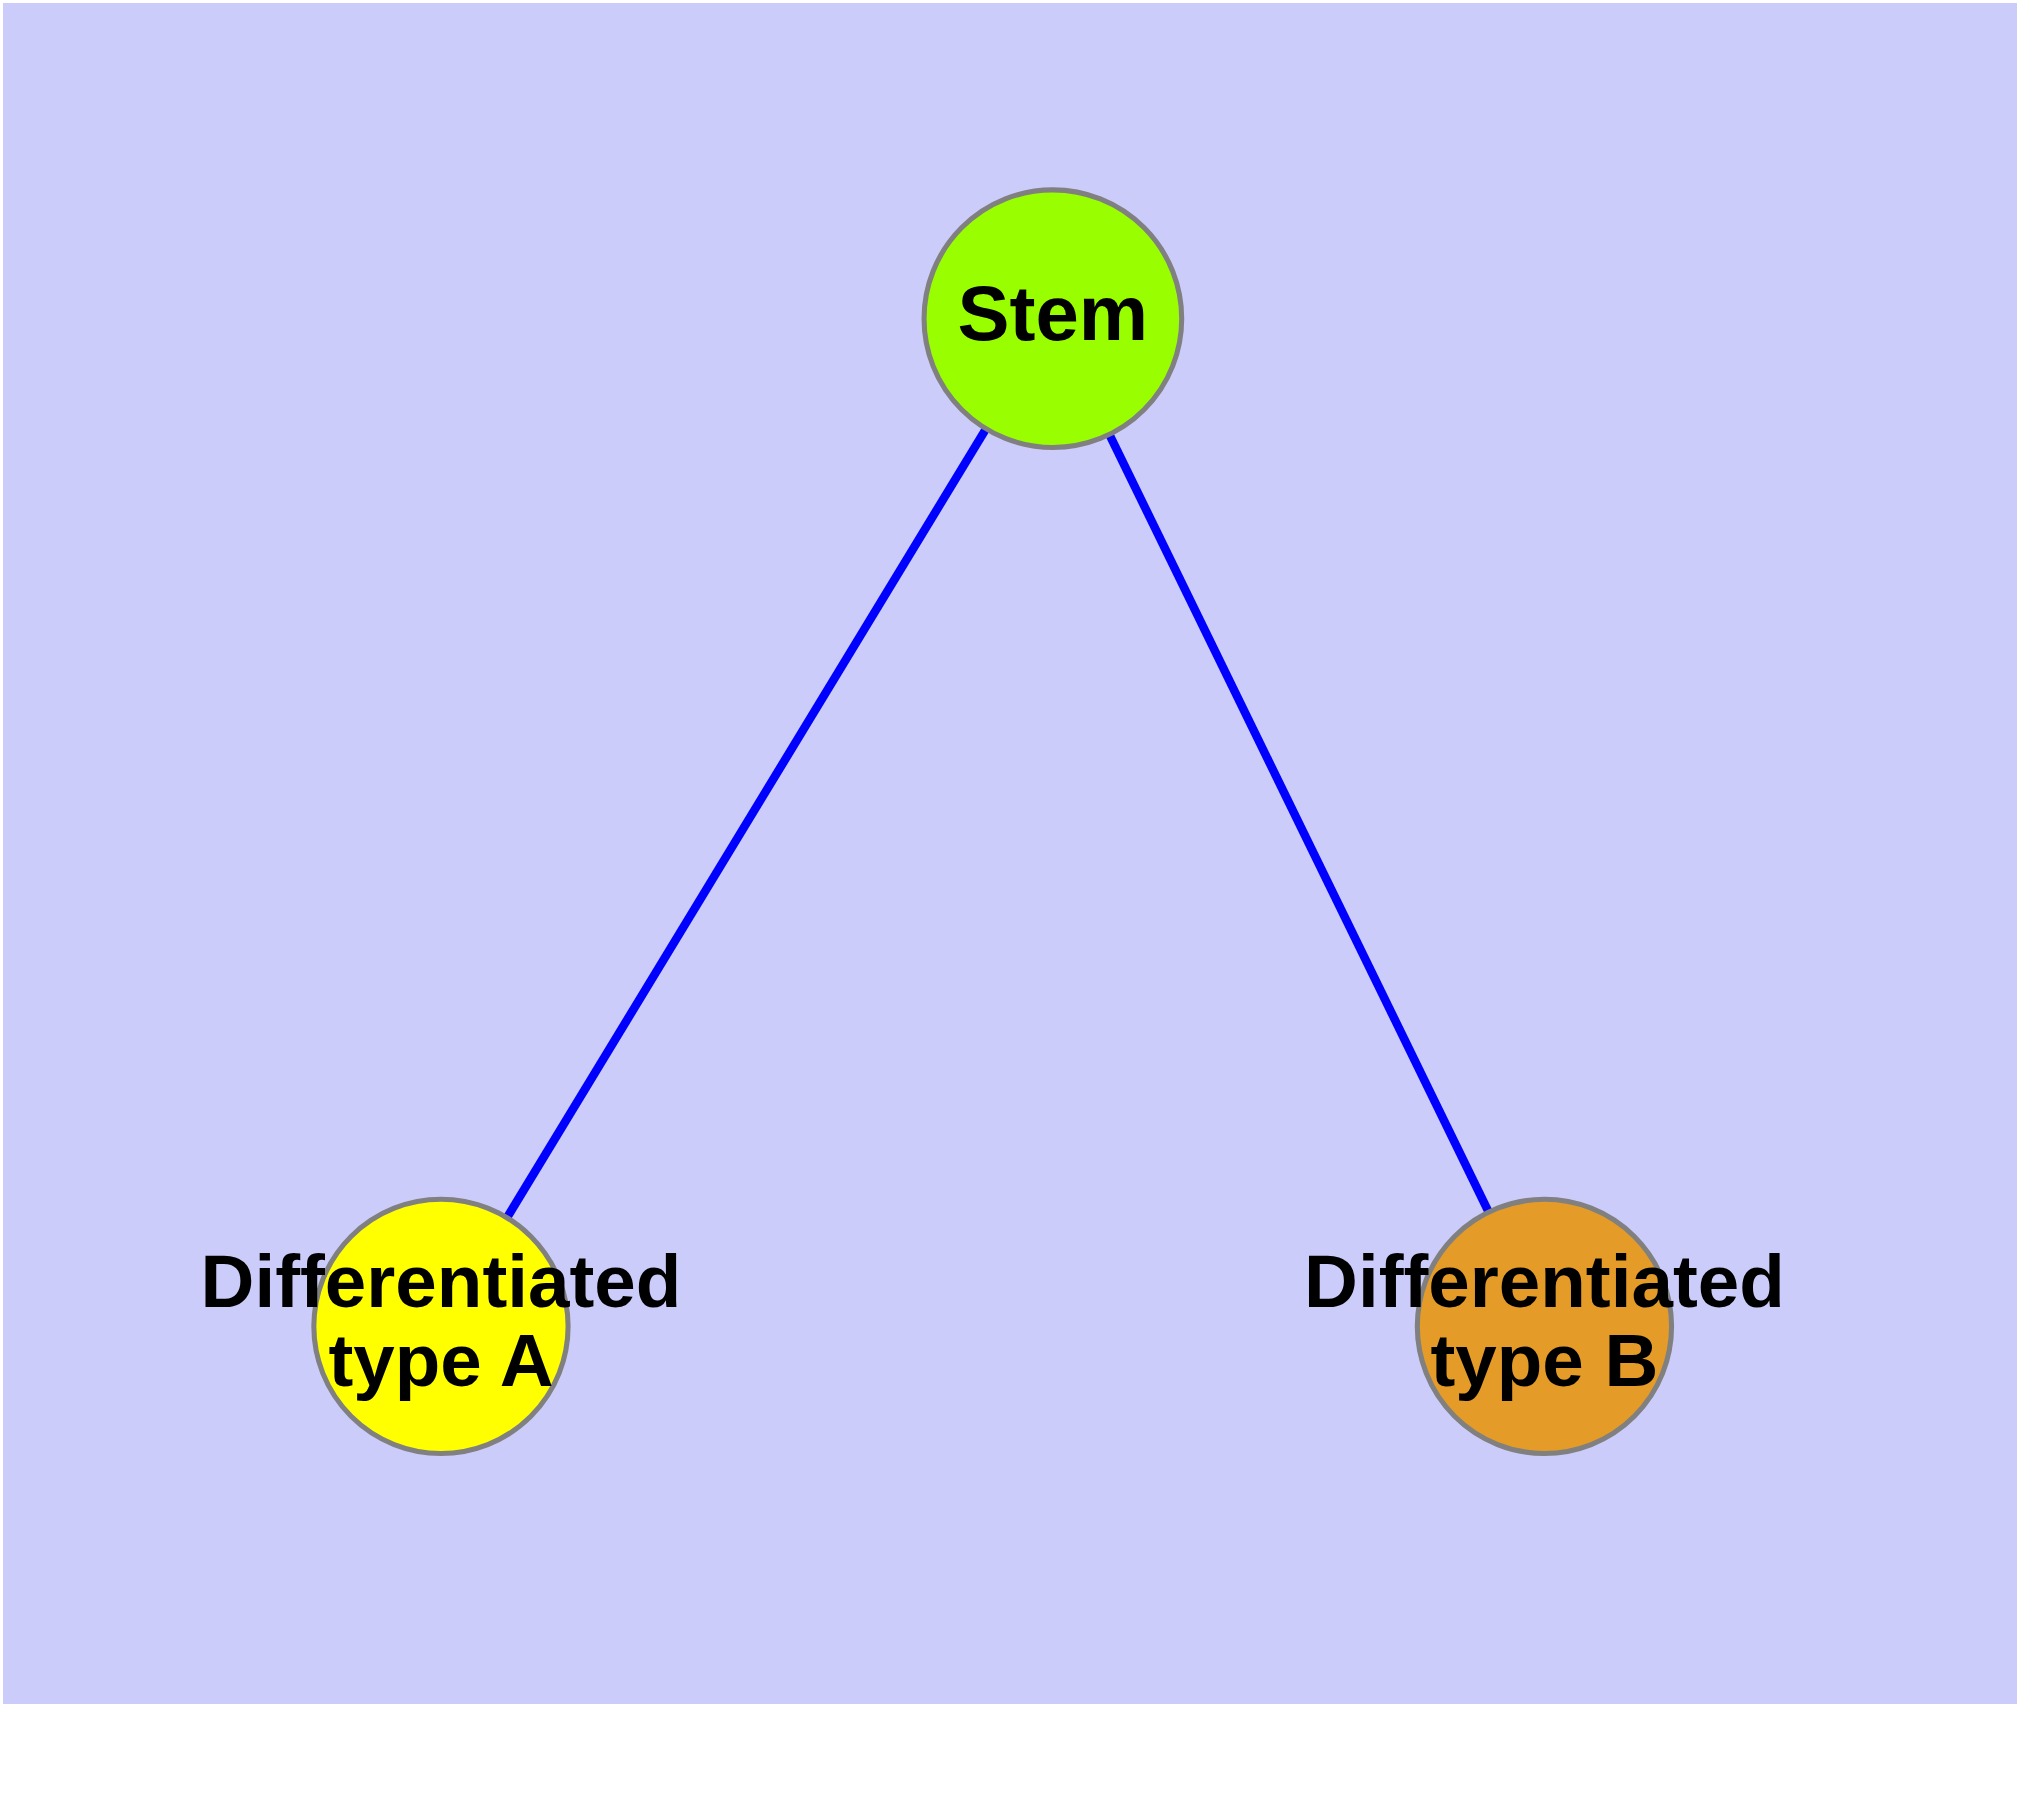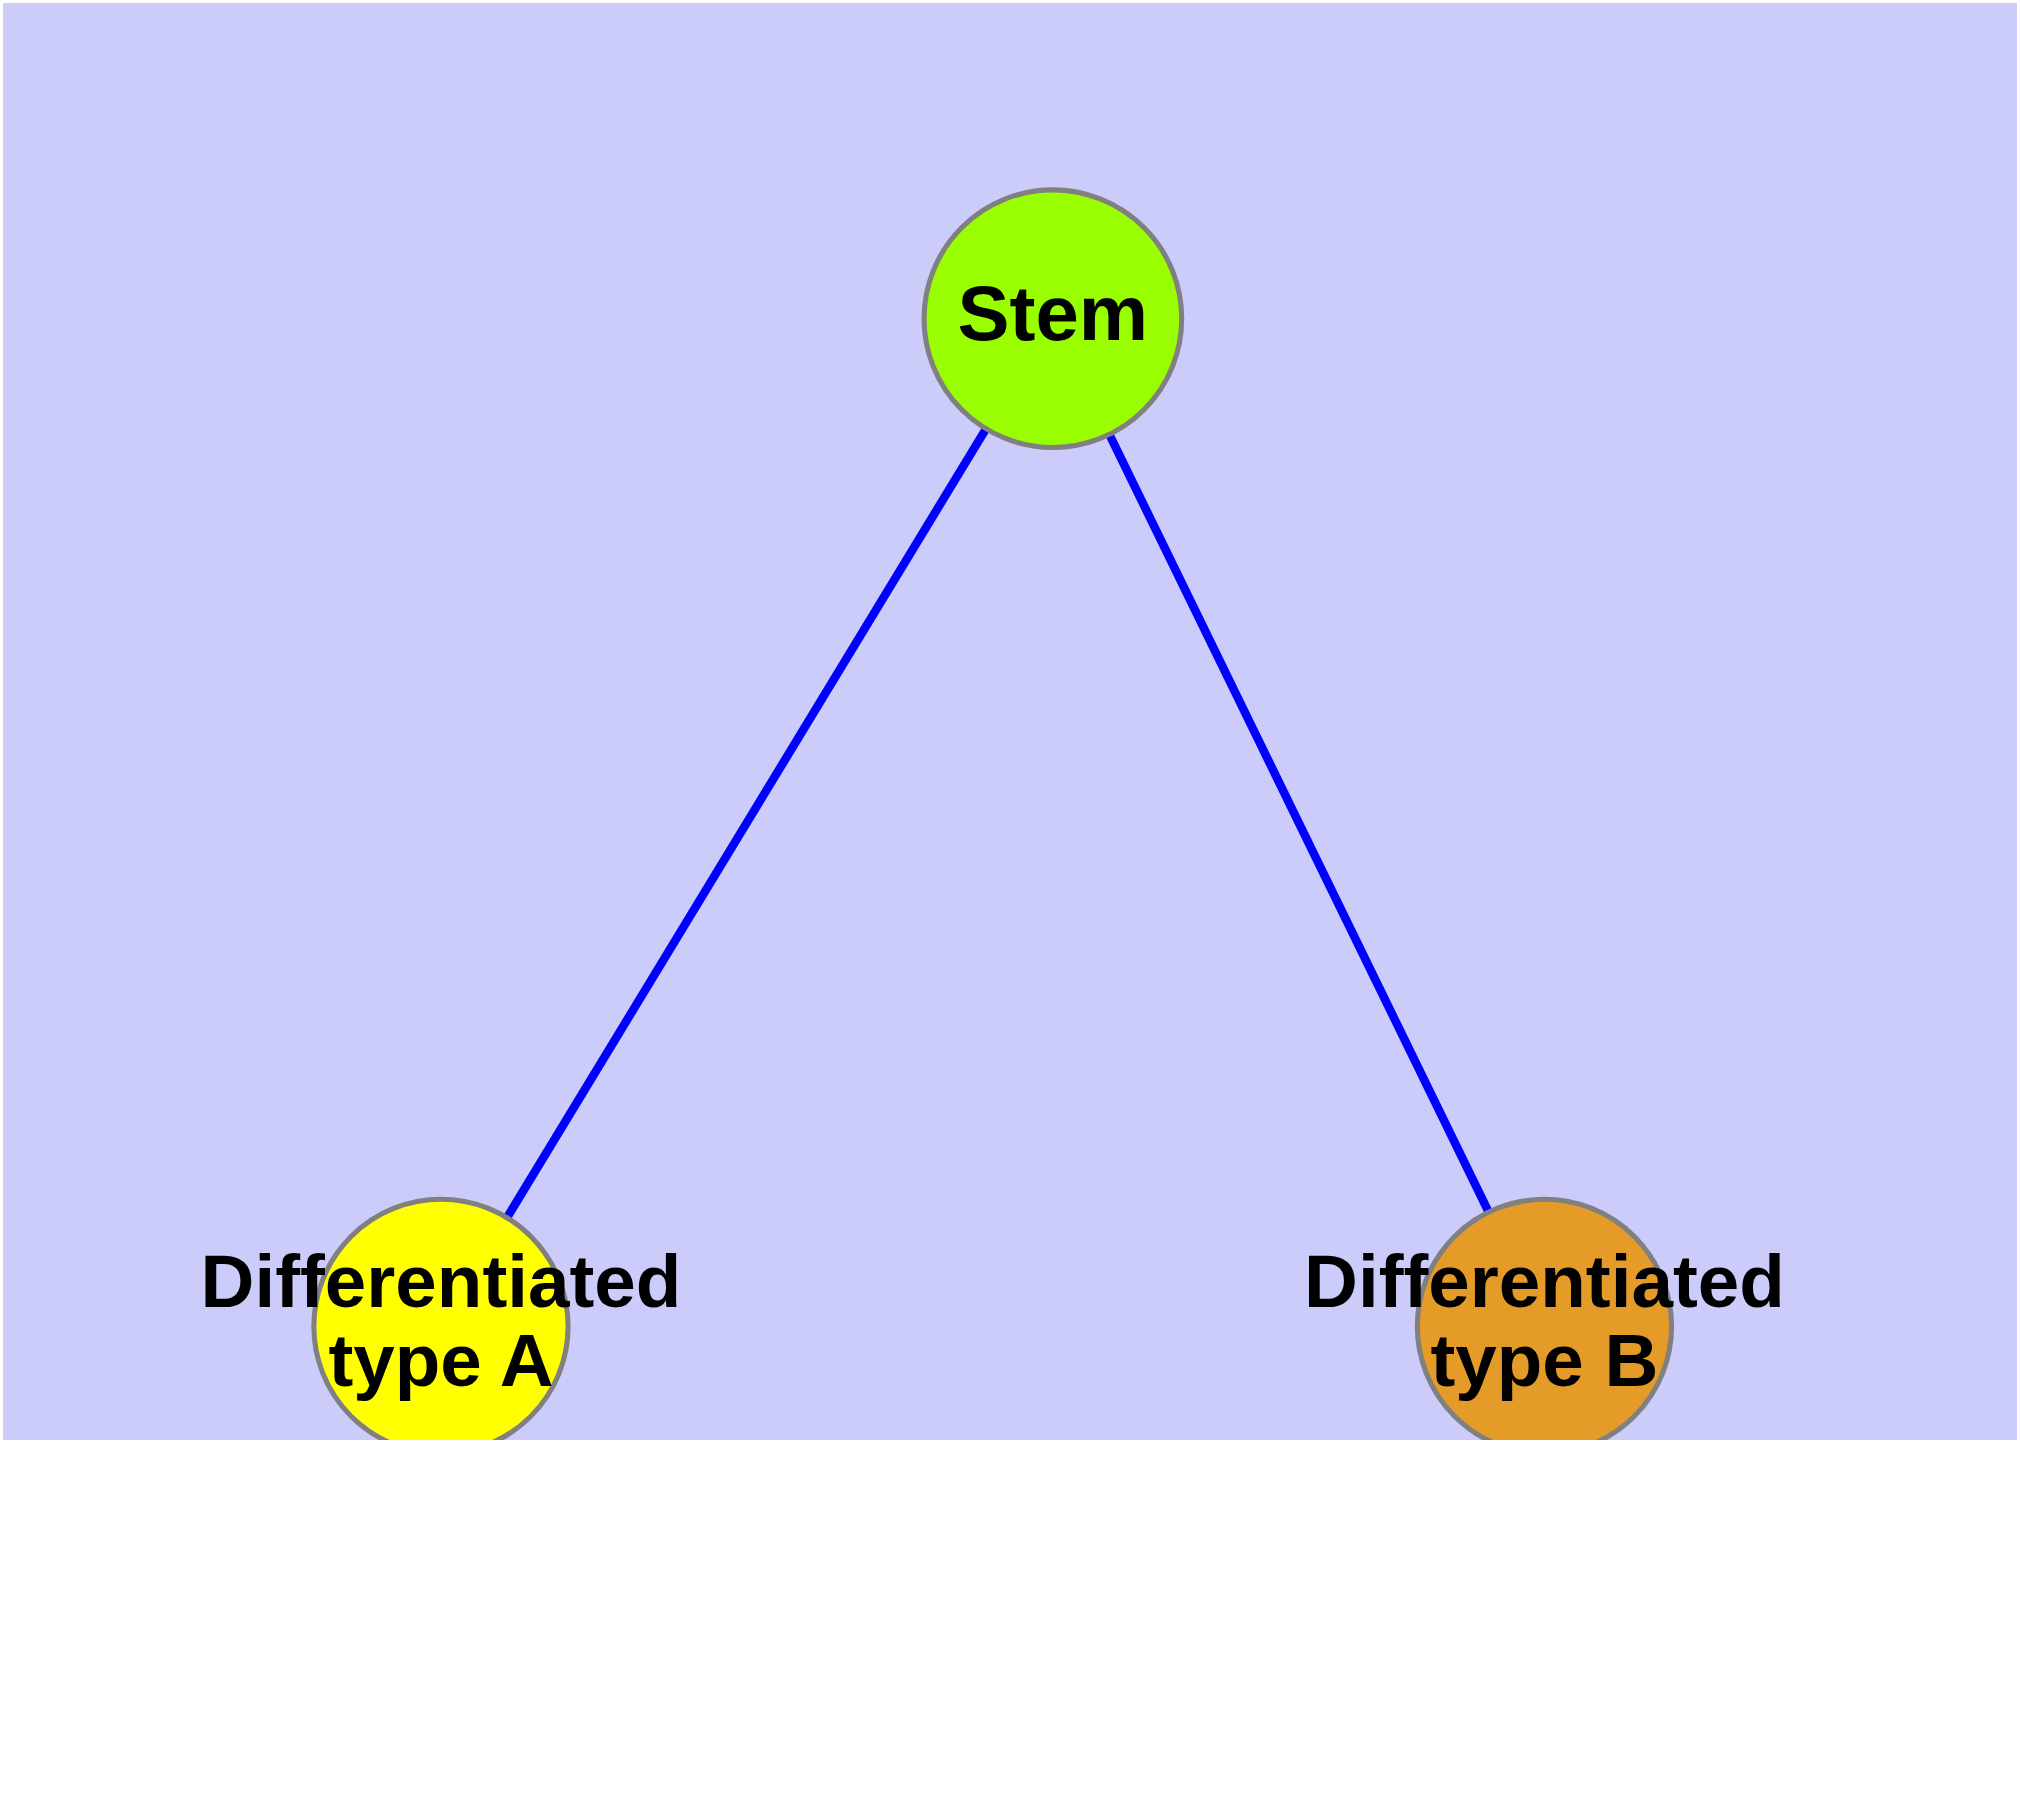--- a/index.html
+++ b/index.html
@@ -38,21 +38,21 @@
     dominant-baseline: middle;
     paint-order: normal;
   }
   .edge-line {
     stroke-linecap: butt;
   }
 </style>
 </head>
 <body>
 
-<div id="canvas" style="width: 2021px; height: 1440px; background: rgb(255, 255, 255);">
+<div id="canvas" style="width: 2021px; height: 1704px; background: rgb(255, 255, 255);">
   <div id="plot-area" style="background: rgb(204, 204, 250);"></div>
 
   <svg id="graph-svg" viewBox="0 0 2384 2138">
 
     <g id="edges-group">
       <line id="edge-stem-diffa" class="edge-line" x1="1242" y1="376" x2="520" y2="1565" stroke="#0000ff" stroke-width="10"></line>
       <line id="edge-stem-diffb" class="edge-line" x1="1242" y1="376" x2="1822" y2="1565" stroke="#0000ff" stroke-width="10"></line>
     </g>
 
     <g id="nodes-group">

